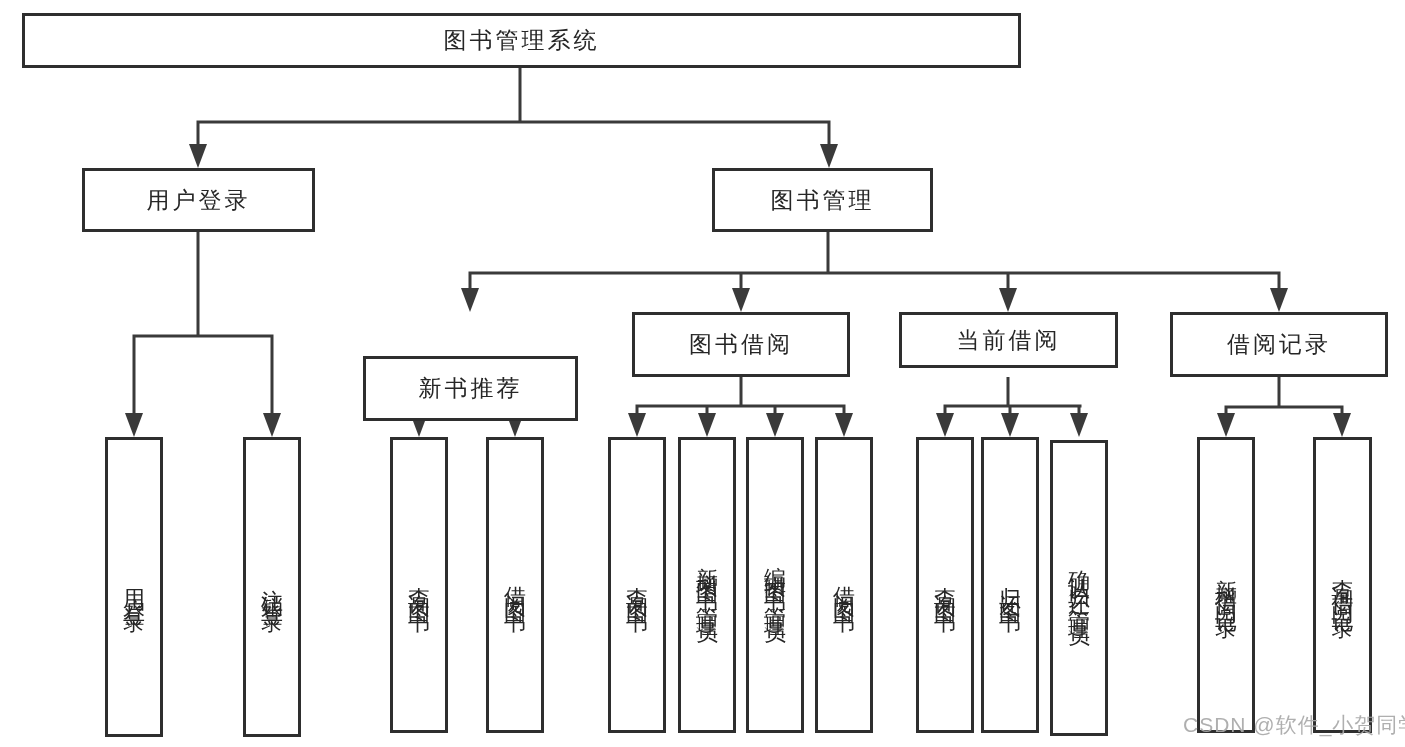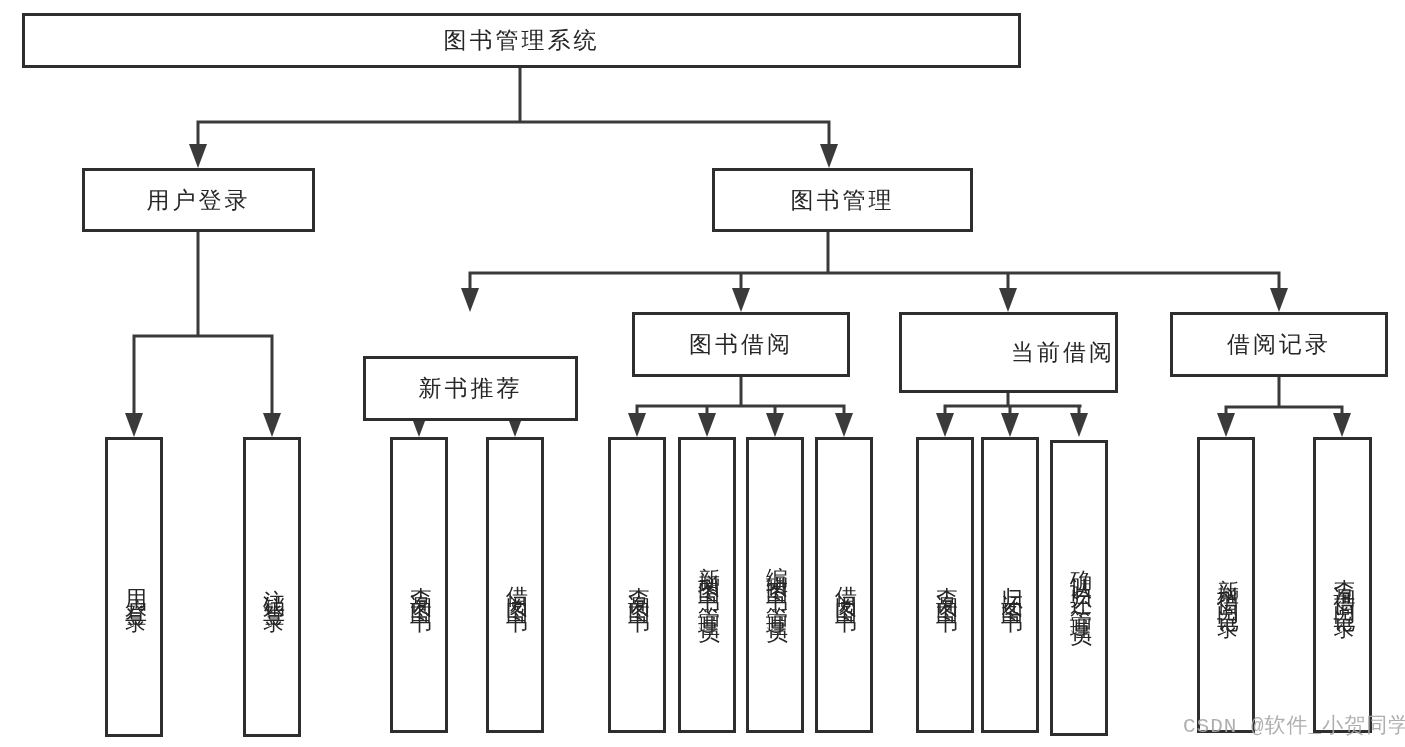--- a/index.html
+++ b/index.html
@@ -8,21 +8,21 @@
     --text: #262626;
     --watermark: #a9a9a9;
     --background: #ffffff;
   }
   html, body { margin: 0; padding: 0; background: var(--background); }
   .stage {
     position: relative;
     width: 1405px;
     height: 747px;
     background: var(--background);
-    font-family: Liberation Mono, monospace;
+    font-family: Liberation Sans, sans-serif;
     color: var(--text);
     overflow: hidden;
   }
   svg.connectors {
     position: absolute;
     left: 0; top: 0;
     width: 1405px; height: 747px;
     color: var(--line);
     z-index: 1;
   }
@@ -101,31 +101,31 @@
     <polygon fill="currentColor" points="1333,413 1351,413 1342,437"></polygon>
   </svg>
 
   <div class="node hbox" style="left:22px; top:13px; width:999px; height:55px;">
     <span>图书管理系统</span>
   </div>
 
   <div class="node hbox" style="left:82px; top:168px; width:233px; height:64px;">
     <span>用户登录</span>
   </div>
-  <div class="node hbox" style="left:712px; top:168px; width:261px; height:64px;">
+  <div class="node hbox" style="left:712px; top:168px; width:221px; height:64px;">
     <span>图书管理</span>
   </div>
 
   <div class="node hbox" style="left:363px; top:312px; width:215px; height:65px;margin-top:44px;">
     <span>新书推荐</span>
   </div>
   <div class="node hbox" style="left:632px; top:312px; width:218px; height:65px;">
     <span>图书借阅</span>
   </div>
-  <div class="node hbox" style="left:899px; top:312px; width:219px; height:81px;justify-content:flex-end;">
+  <div class="node hbox" style="left:899px; top:312px; width:219px; height:56px;">
     <span>当前借阅</span>
   </div>
   <div class="node hbox" style="left:1170px; top:312px; width:218px; height:65px;">
     <span>借阅记录</span>
   </div>
 
   <div class="node vbox" style="left:105px; top:437px; width:58px; height:300px;">
     <span class="vtext">用户登录</span>
   </div>
   <div class="node vbox" style="left:243px; top:437px; width:58px; height:300px;">

